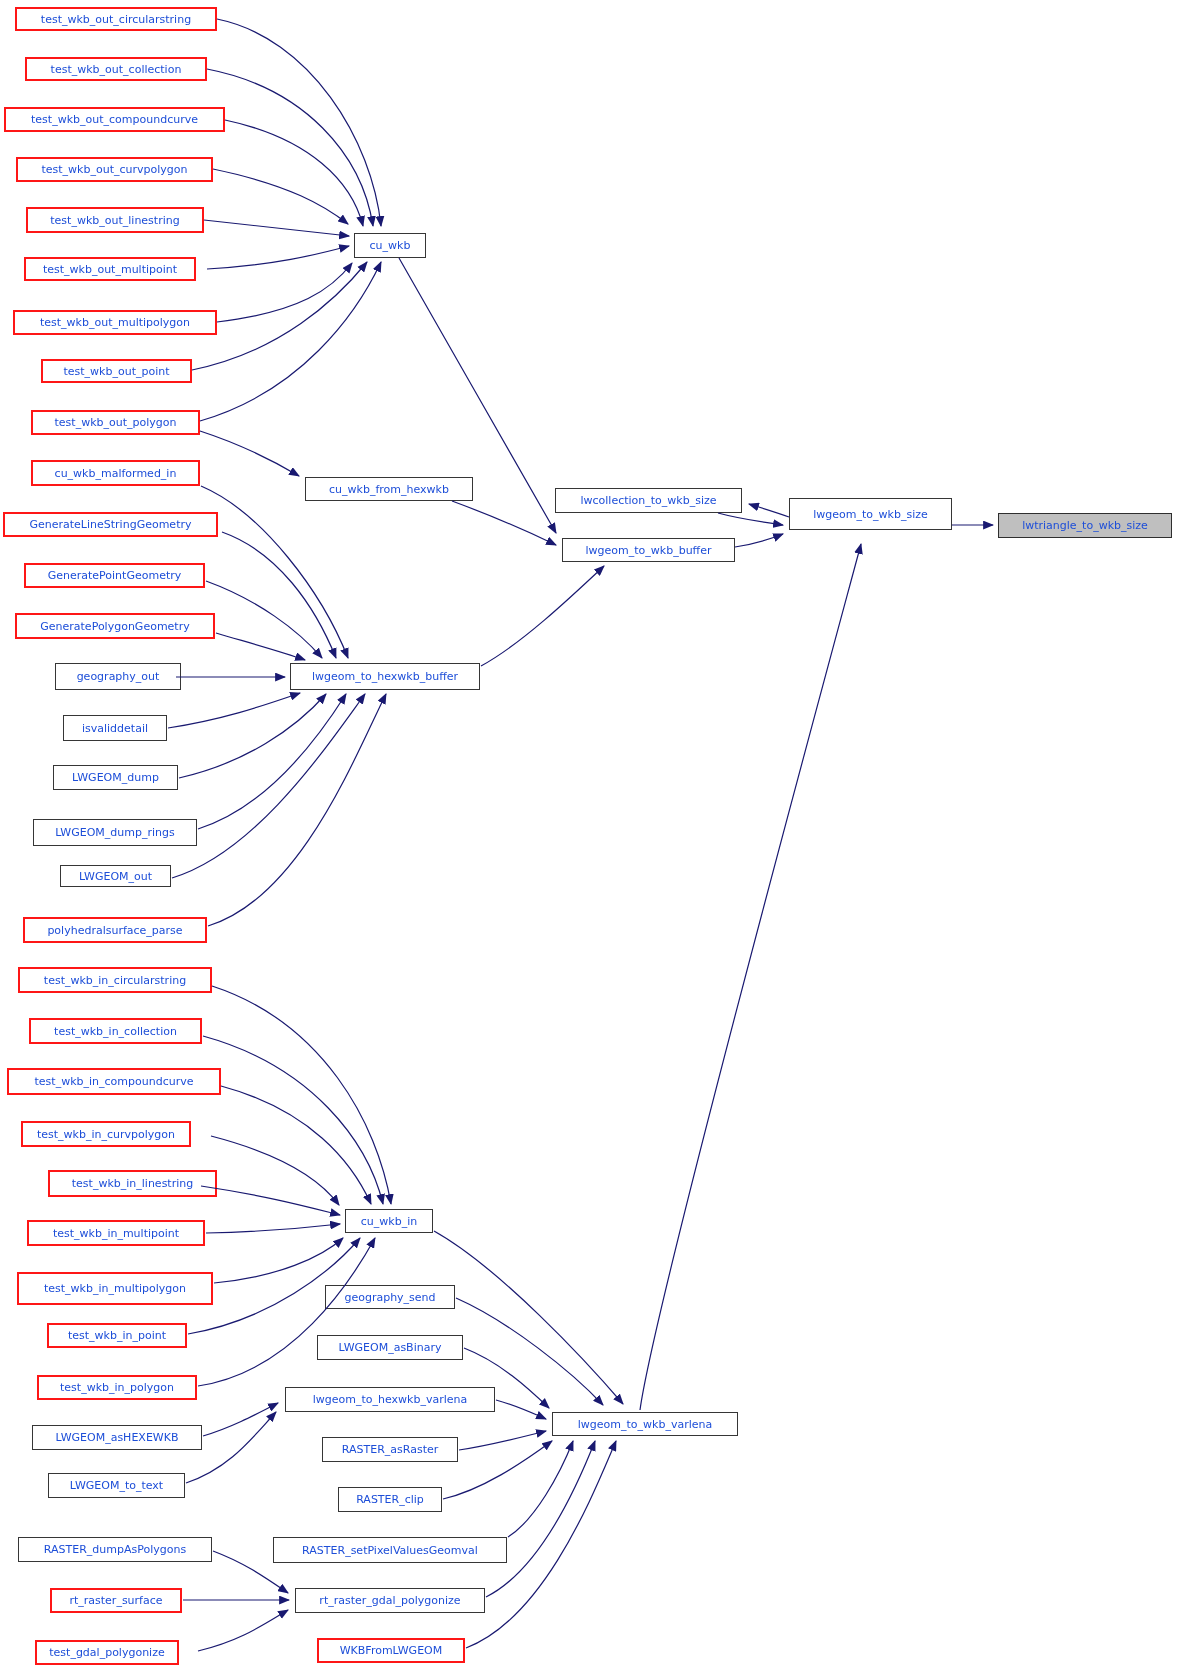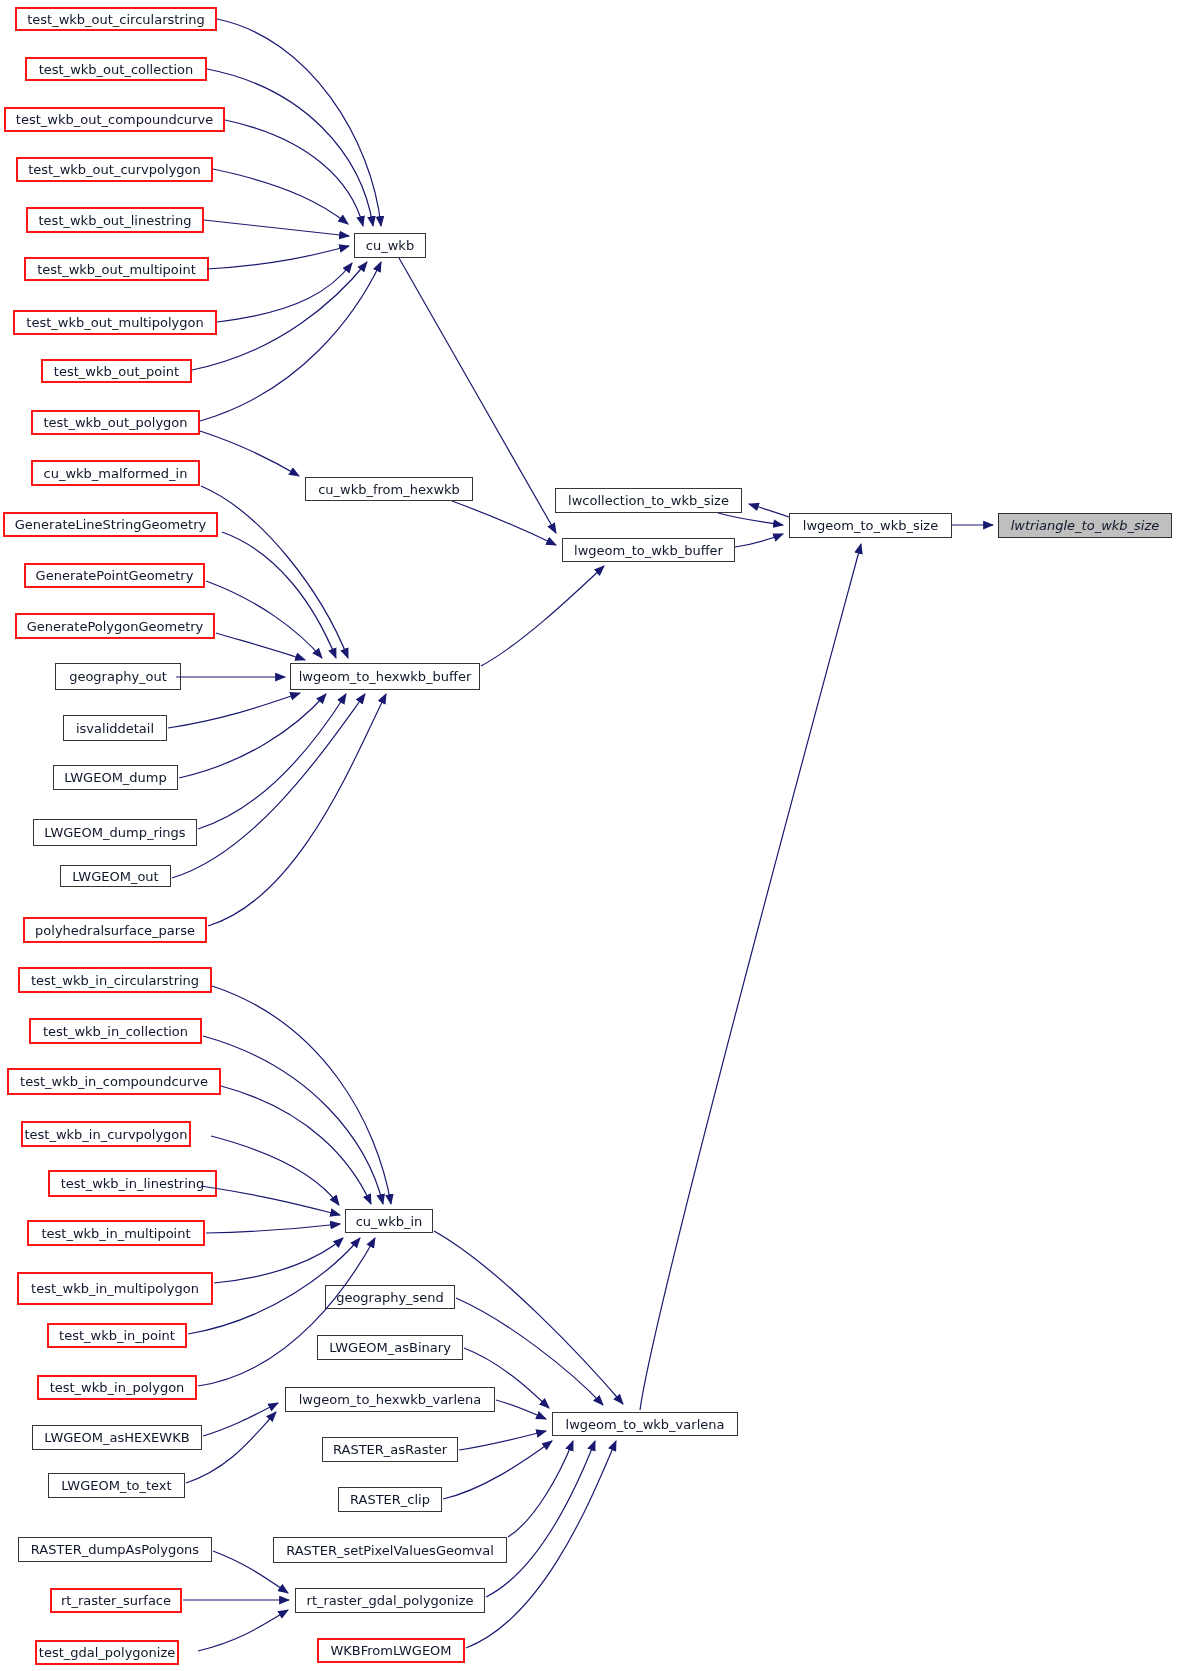--- a/index.html
+++ b/index.html
@@ -14,27 +14,27 @@
     position:absolute; left:0; top:0; width:1179px; height:1671px;
     pointer-events:none; z-index:2;
   }
   .edge { fill:none; stroke:#191970; stroke-width:1.2px; }
   .node {
     position:absolute; z-index:1;
     box-sizing:border-box;
     display:flex; align-items:center; justify-content:center;
     background:#ffffff;
     border:1.2px solid #363636;
-    color:#0f172a;
-    font-size:13px;
+    color:#1d4ed8;
+    font-size:11px;
     white-space:nowrap;
     cursor:pointer;
   }
   .node.red   { border:2px solid #fe1616; }
-  .node.focus { background:#bfbfbf; border:1.4px solid #2e2e2e; cursor:default;font-style:italic; }
+  .node.focus { background:#bfbfbf; border:1.4px solid #2e2e2e; cursor:default; }
 </style>
 </head>
 <body>
 
 <div id="canvas">
 
   <svg id="edges" width="1179" height="1671" viewBox="0 0 1179 1671" xmlns="http://www.w3.org/2000/svg">
     <defs>
       <marker id="arrow" viewBox="0 0 10 8" markerWidth="11" markerHeight="9" refX="9" refY="4" orient="auto" markerUnits="userSpaceOnUse">
         <path d="M0,0 L10,4 L0,8 Z" fill="#191970"></path>
@@ -91,21 +91,21 @@
       <path d="M213,1551 C245,1563 266,1578 288,1593" class="edge" marker-end="url(#arrow)" stroke="#191970"></path>
       <path d="M183,1600 L289,1600" class="edge" marker-end="url(#arrow)" stroke="#191970"></path>
       <path d="M198,1651 C240,1641 263,1625 288,1610" class="edge" marker-end="url(#arrow)" stroke="#191970"></path>
     </svg>
 
   <div class="node red" style="left:15px;top:7px;width:202px;height:24px">test_wkb_out_circularstring</div>
   <div class="node red" style="left:25px;top:57px;width:182px;height:24px">test_wkb_out_collection</div>
   <div class="node red" style="left:4px;top:107px;width:221px;height:25px">test_wkb_out_compoundcurve</div>
   <div class="node red" style="left:16px;top:157px;width:197px;height:25px">test_wkb_out_curvpolygon</div>
   <div class="node red" style="left:26px;top:207px;width:178px;height:26px">test_wkb_out_linestring</div>
-  <div class="node red" style="left:24px;top:257px;width:185px;height:24px">test_wkb_out_multipoint</div>
+  <div class="node red" style="left:24px;top:257px;width:172px;height:24px">test_wkb_out_multipoint</div>
   <div class="node red" style="left:13px;top:310px;width:204px;height:25px">test_wkb_out_multipolygon</div>
   <div class="node red" style="left:41px;top:359px;width:151px;height:24px">test_wkb_out_point</div>
   <div class="node red" style="left:31px;top:410px;width:169px;height:25px">test_wkb_out_polygon</div>
   <div class="node red" style="left:31px;top:460px;width:169px;height:26px">cu_wkb_malformed_in</div>
   <div class="node red" style="left:3px;top:512px;width:215px;height:25px">GenerateLineStringGeometry</div>
   <div class="node red" style="left:24px;top:563px;width:181px;height:25px">GeneratePointGeometry</div>
   <div class="node red" style="left:15px;top:613px;width:200px;height:26px">GeneratePolygonGeometry</div>
   <div class="node" style="left:55px;top:663px;width:126px;height:27px">geography_out</div>
   <div class="node" style="left:63px;top:715px;width:104px;height:26px">isvaliddetail</div>
   <div class="node" style="left:53px;top:765px;width:125px;height:25px">LWGEOM_dump</div>
@@ -133,17 +133,17 @@
   <div class="node" style="left:325px;top:1285px;width:130px;height:24px">geography_send</div>
   <div class="node" style="left:317px;top:1335px;width:146px;height:25px">LWGEOM_asBinary</div>
   <div class="node" style="left:285px;top:1387px;width:210px;height:25px">lwgeom_to_hexwkb_varlena</div>
   <div class="node" style="left:322px;top:1437px;width:136px;height:25px">RASTER_asRaster</div>
   <div class="node" style="left:338px;top:1487px;width:104px;height:25px">RASTER_clip</div>
   <div class="node" style="left:273px;top:1537px;width:234px;height:26px">RASTER_setPixelValuesGeomval</div>
   <div class="node" style="left:295px;top:1588px;width:190px;height:25px">rt_raster_gdal_polygonize</div>
   <div class="node red" style="left:317px;top:1638px;width:148px;height:25px">WKBFromLWGEOM</div>
   <div class="node" style="left:555px;top:488px;width:187px;height:25px">lwcollection_to_wkb_size</div>
   <div class="node" style="left:562px;top:538px;width:173px;height:24px">lwgeom_to_wkb_buffer</div>
-  <div class="node" style="left:789px;top:513px;width:163px;height:25px">lwgeom_to_wkb_size</div>
+  <div class="node" style="left:789px;top:498px;width:163px;height:32px">lwgeom_to_wkb_size</div>
   <div class="node focus" style="left:998px;top:513px;width:174px;height:25px">lwtriangle_to_wkb_size</div>
   <div class="node" style="left:552px;top:1412px;width:186px;height:24px">lwgeom_to_wkb_varlena</div>
 
 </div>
 
 </body></html>

